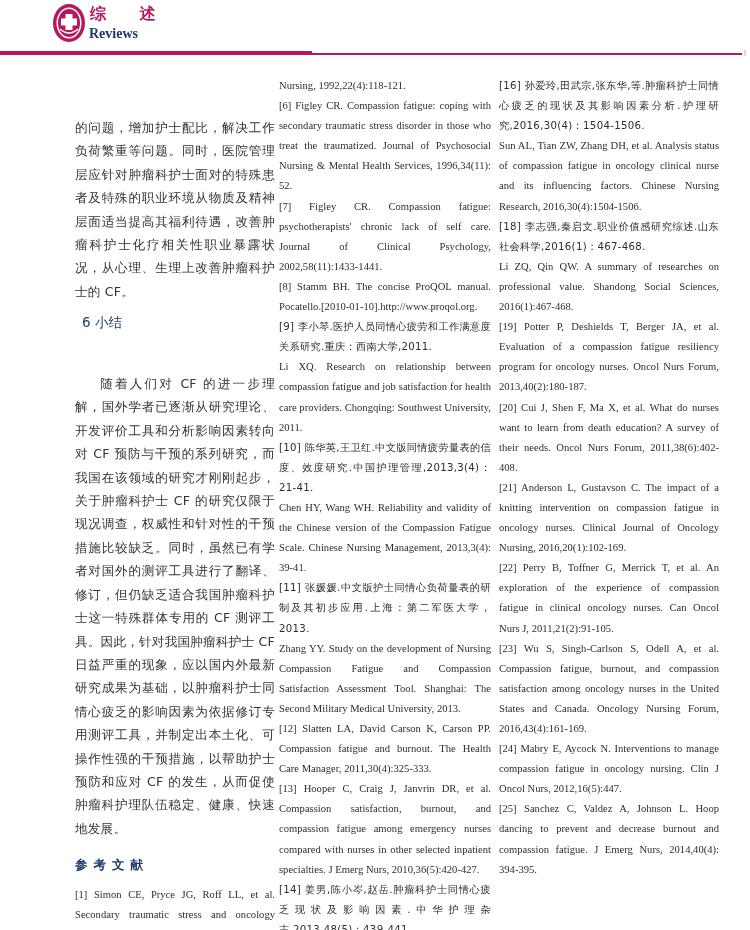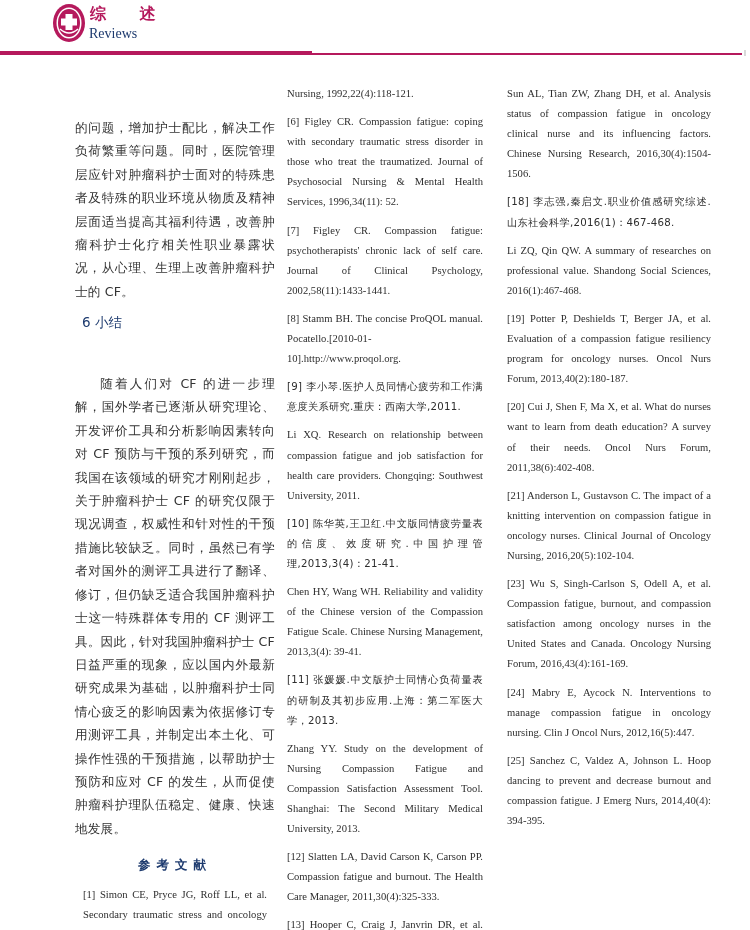--- a/index.html
+++ b/index.html
@@ -1,35 +1,35 @@
 <!DOCTYPE html>
 <html><head>
 <meta charset="utf-8">
 <style>
   html, body { margin: 0; padding: 0; background: #ffffff; }
   body { width: 750px; height: 930px; position: relative; overflow: hidden; font-family: "Liberation Serif", "DejaVu Serif", serif; color: #2b2b2b; }
   .header { position: absolute; left: 0; top: 0; width: 598px; height: 60px; }
   .logo { position: absolute; left: 52px; top: 3px; width: 34px; height: 40px; }
   .section-cn { position: absolute; left: 90px; top: 4px; font-size: 16px; font-weight: bold; color: #b5195c; letter-spacing: 14px; font-family: "DejaVu Serif", serif; }
-  .section-en { position: absolute; left: 89px; top: 26px; font-size: 14px; font-weight: normal; color: #1d3a6e; font-family: "Liberation Serif", serif; }
+  .section-en { position: absolute; left: 89px; top: 26px; font-size: 14px; font-weight: bold; color: #1d3a6e; font-family: "Liberation Serif", serif; }
   .rule-thick { position: absolute; left: 0; top: 51px; width: 312px; height: 4px; background: #b5195c; }
   .rule-thin { position: absolute; left: 312px; top: 53px; width: 430px; height: 1.5px; background: #b5195c; }
   .rule-tail { position: absolute; left: 744px; top: 50px; width: 2px; height: 6px; background: #d9d9d9; }
 
   .col { position: absolute; top: 76px; font-size: 11.2px; line-height: 18.8px; text-align: justify; }
   .col1 { left: 75px; width: 200px; }
   .col2 { left: 279px; width: 212px; }
   .col3 { left: 499px; width: 220px; }
 
   .cn-body { font-family: "DejaVu Sans", sans-serif; font-size: 12.6px; line-height: 23.4px; letter-spacing: 0.2px; color: #333; text-align: justify; margin-top: 40px; }
   .cn-body p { margin: 0; }
   .cn-body .indent { text-indent: 2em; }
   .heading { font-family: "DejaVu Sans", sans-serif; font-size: 13.5px; font-weight: normal; color: #1d3a6e; margin: 10px 0 4px 7px; }
-  .refs-title { font-family: "DejaVu Sans", sans-serif; font-size: 12.5px; font-weight: bold; color: #1d3a6e; text-align: center; letter-spacing: 6px; margin: 16px 0 10px 0; }
-  .ref { margin: 8px; font-family: "Liberation Serif", serif; font-size: 10.6px; line-height: 20.1px; text-align: justify; color: #2d2d2d; }
+  .refs-title { font-family: "DejaVu Sans", sans-serif; font-size: 12.5px; font-weight: bold; color: #1d3a6e; text-align: left; letter-spacing: 6px; margin: 16px 0 10px 0; }
+  .ref { margin: 0; font-family: "Liberation Serif", serif; font-size: 10.6px; line-height: 20.1px; text-align: justify; color: #2d2d2d; }
   .ref.cn { font-family: "DejaVu Sans", sans-serif; font-size: 10.2px; letter-spacing: 0.3px; }
 </style>
 </head>
 <body>
 
 <div class="header">
   <svg class="logo" viewBox="0 0 34 40">
     <ellipse cx="17" cy="20" rx="16" ry="19" fill="#b5195c"></ellipse>
     <ellipse cx="17" cy="20" rx="12.5" ry="15.5" fill="#ffffff"></ellipse>
     <ellipse cx="17" cy="20" rx="11" ry="14" fill="#b5195c"></ellipse>
@@ -73,23 +73,25 @@
       <p class="ref cn">[11]  张媛媛.中文版护士同情心负荷量表的研制及其初步应用.上海：第二军医大学，2013.</p>
       <p class="ref">Zhang YY. Study on the development of Nursing Compassion Fatigue and Compassion Satisfaction Assessment Tool. Shanghai: The Second Military Medical University, 2013.</p>
       <p class="ref">[12] Slatten LA, David Carson K, Carson PP. Compassion fatigue and burnout. The Health Care Manager, 2011,30(4):325-333.</p>
       <p class="ref">[13] Hooper C, Craig J, Janvrin DR, et al. Compassion satisfaction, burnout, and compassion fatigue among emergency nurses compared with nurses in other selected inpatient specialties. J Emerg Nurs, 2010,36(5):420-427.</p>
       <p class="ref cn">[14]  姜男,陈小岑,赵岳.肿瘤科护士同情心疲乏现状及影响因素.中华护理杂志,2013,48(5)：439-441.</p>
     </div>
 </div>
 
 <div class="col col3">
   <div id="col3-list">
+      <p class="ref cn">[16]  孙爱玲,田武宗,张东华,等.肿瘤科护士同情心疲乏的现状及其影响因素分析.护理研究,2016,30(4)：1504-1506.</p>
       <p class="ref">Sun AL, Tian ZW, Zhang DH, et al. Analysis status of compassion fatigue in oncology clinical nurse and its influencing factors. Chinese Nursing Research, 2016,30(4):1504-1506.</p>
       <p class="ref cn">[18]  李志强,秦启文.职业价值感研究综述.山东社会科学,2016(1)：467-468.</p>
       <p class="ref">Li ZQ, Qin QW. A summary of researches on professional value. Shandong Social Sciences, 2016(1):467-468.</p>
       <p class="ref">[19] Potter P, Deshields T, Berger JA, et al. Evaluation of a compassion fatigue resiliency program for oncology nurses. Oncol Nurs Forum, 2013,40(2):180-187.</p>
       <p class="ref">[20] Cui J, Shen F, Ma X, et al. What do nurses want to learn from death education? A survey of their needs. Oncol Nurs Forum, 2011,38(6):402-408.</p>
-      <p class="ref">[21] Anderson L, Gustavson C. The impact of a knitting intervention on compassion fatigue in oncology nurses. Clinical Journal of Oncology Nursing, 2016,20(5):102-104.</p>
+      <p class="ref">[21] Anderson L, Gustavson C. The impact of a knitting intervention on compassion fatigue in oncology nurses. Clinical Journal of Oncology Nursing, 2016,20(1):102-169.</p>
+      <p class="ref">[22] Perry B, Toffner G, Merrick T, et al. An exploration of the experience of compassion fatigue in clinical oncology nurses. Can Oncol Nurs J, 2011,21(2):91-105.</p>
       <p class="ref">[23] Wu S, Singh-Carlson S, Odell A, et al. Compassion fatigue, burnout, and compassion satisfaction among oncology nurses in the United States and Canada. Oncology Nursing Forum, 2016,43(4):161-169.</p>
       <p class="ref">[24] Mabry E, Aycock N. Interventions to manage compassion fatigue in oncology nursing. Clin J Oncol Nurs, 2012,16(5):447.</p>
       <p class="ref">[25] Sanchez C, Valdez A, Johnson L. Hoop dancing to prevent and decrease burnout and compassion fatigue. J Emerg Nurs, 2014,40(4): 394-395.</p>
     </div>
 </div>
 
 </body></html>

